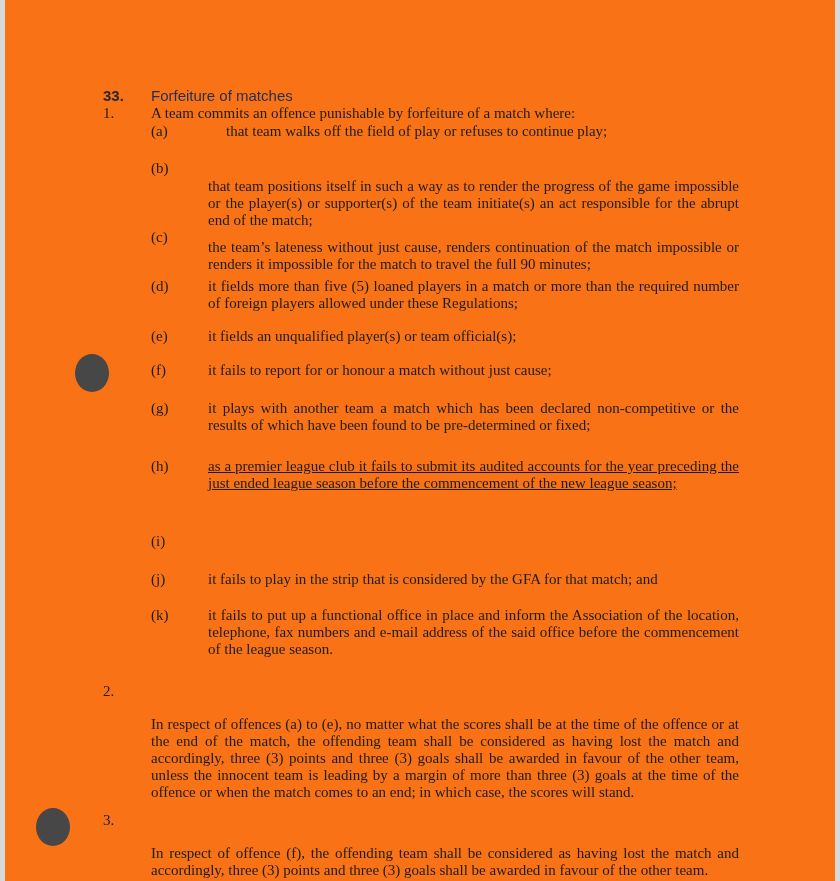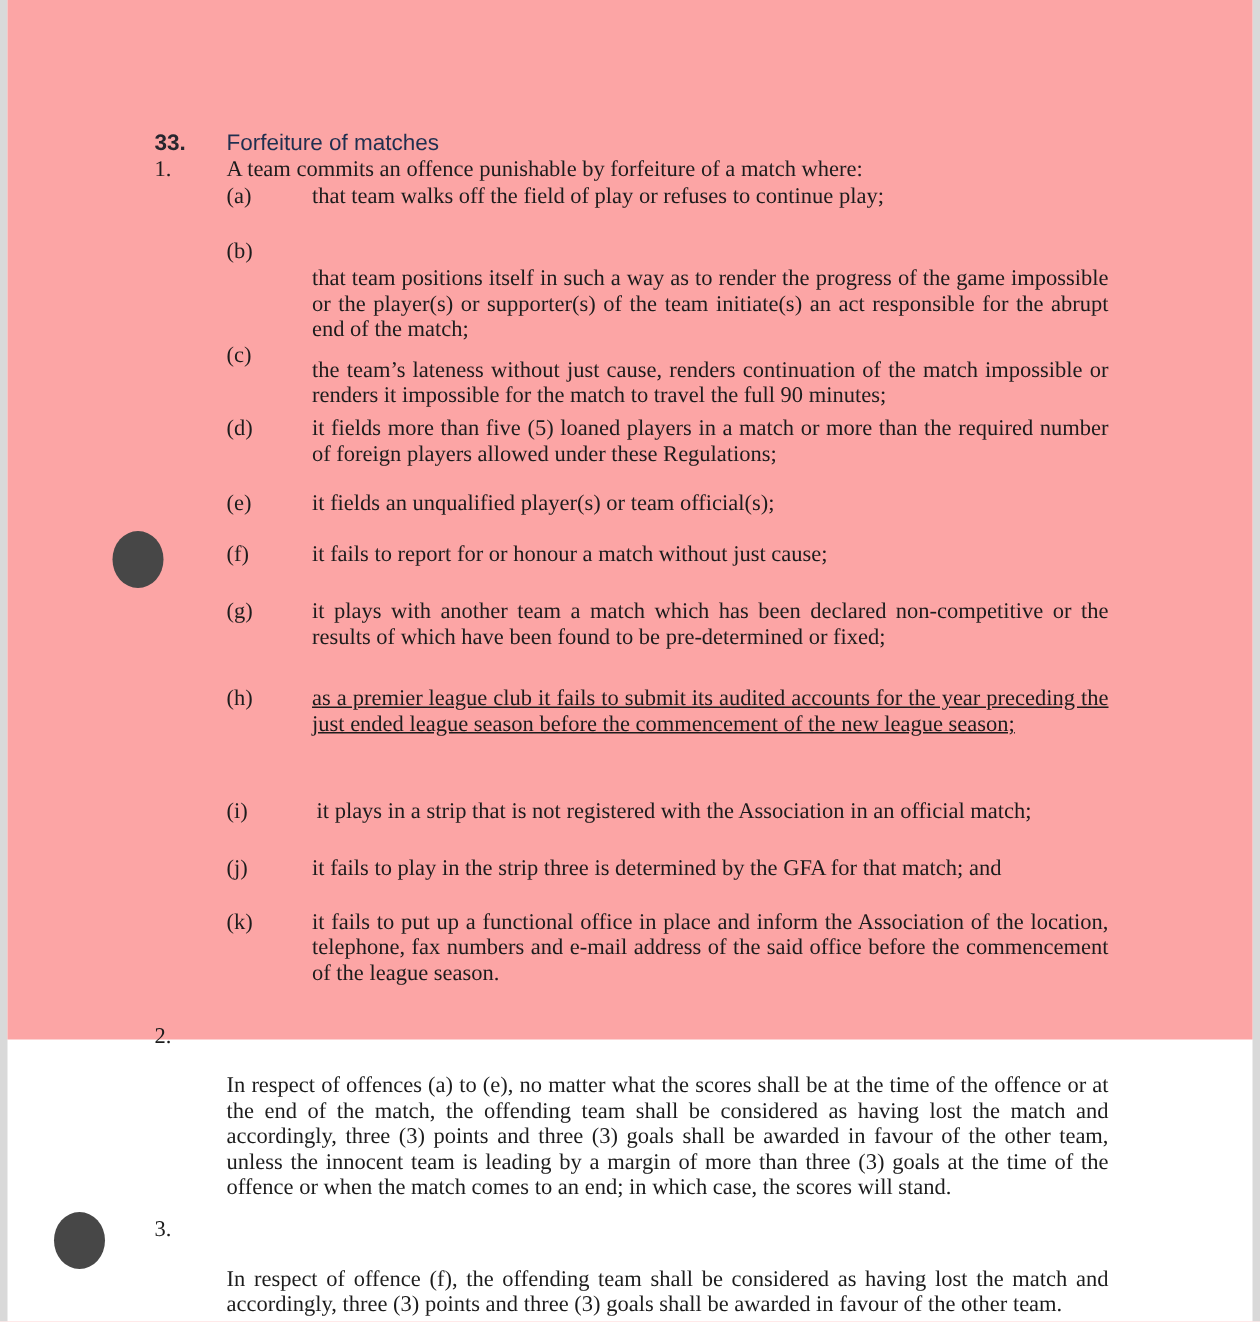--- a/index.html
+++ b/index.html
@@ -15,22 +15,22 @@
     }
     .edge-left {
       position: absolute; left: 0; top: 0; width: 5px; height: 881px;
       background: #d9d9d9;
     }
     .edge-right {
       position: absolute; right: 0; top: 0; width: 5px; height: 881px;
       background: #d9d9d9;
     }
     .page {
-      position: absolute; left: 5px; top: 0; width: 830px; height: 693px;
-      background: #fca5a5;
+      position: absolute; left: 5px; top: 0; width: 830px; height: 881px;
+      background: #f97316;
     }
     .serif {
       font-family: "Liberation Serif", "DejaVu Serif", serif;
       font-size: 15px;
       color: #1c1c1c;
       line-height: 17px;
     }
     .section-num {
       position: absolute; left: 103px; top: 87px;
       font-family: "Liberation Sans", "DejaVu Sans", sans-serif;
@@ -66,21 +66,21 @@
 
 <div class="page">
 
   <div class="section-num" style="left:98px;">33.</div>
   <div class="section-title" style="left:146px;">Forfeiture of matches</div>
 
   <div class="serif para-num" style="left:98px; top:105px;">1.</div>
   <div class="serif intro" style="left:146px;">A team commits an offence punishable by forfeiture of a match where:</div>
 
   <div class="serif item-label" style="left:146px; top:123px;">(a)</div>
-  <div class="serif item-text" style="left:203px; top:123px;">that team walks off the field of play or refuses to continue play;</div>
+  <div class="serif item-text" style="left:221px; top:123px;">that team walks off the field of play or refuses to continue play;</div>
 
   <div class="serif item-label" style="left:146px; top:160px;">(b)</div>
   <div class="serif item-text" style="left:203px; top:178px;">that team positions itself in such a way as to render the progress of the game impossible or the player(s) or supporter(s) of the team initiate(s) an act responsible for the abrupt end of the match;</div>
 
   <div class="serif item-label" style="left:146px; top:229px;">(c)</div>
   <div class="serif item-text" style="left:203px; top:239px;">the team’s lateness without just cause, renders continuation of the match impossible or renders it impossible for the match to travel the full 90 minutes;</div>
 
   <div class="serif item-label" style="left:146px; top:278px;">(d)</div>
   <div class="serif item-text" style="left:203px; top:278px;">it fields more than five (5) loaned players in a match or more than the required number of foreign players allowed under these Regulations;</div>
 
@@ -90,24 +90,23 @@
   <div class="serif item-label" style="left:146px; top:362px;">(f)</div>
   <div class="serif item-text" style="left:203px; top:362px;">it fails to report for or honour a match without just cause;</div>
 
   <div class="serif item-label" style="left:146px; top:400px;">(g)</div>
   <div class="serif item-text" style="left:203px; top:400px;">it plays with another team a match which has been declared non-competitive or the results of which have been found to be pre-determined or fixed;</div>
 
   <div class="serif item-label" style="left:146px; top:458px;">(h)</div>
   <div class="serif item-text" style="left:203px; top:458px;text-decoration:underline;">as a premier league club it fails to submit its audited accounts for the year preceding the just ended league season before the commencement of the new league season;</div>
 
   <div class="serif item-label" style="left:146px; top:533px;">(i)</div>
-  <div class="serif item-text" style="left:206px; top:533px;">it plays in a strip that is not registered with the Association in an official match;</div>
 
   <div class="serif item-label" style="left:146px; top:571px;">(j)</div>
-  <div class="serif item-text" style="left:203px; top:571px;">it fails to play in the strip three is determined by the GFA for that match; and</div>
+  <div class="serif item-text" style="left:203px; top:571px;">it fails to play in the strip that is considered by the GFA for that match; and</div>
 
   <div class="serif item-label" style="left:146px; top:607px;">(k)</div>
   <div class="serif item-text" style="left:203px; top:607px;">it fails to put up a functional office in place and inform the Association of the location, telephone, fax numbers and e-mail address of the said office before the commencement of the league season.</div>
 
   <div class="serif para-num" style="left:98px; top:683px;">2.</div>
   <div class="serif para-text" style="left:146px; top:683px;">In respect of offences (a) to (e), no matter what the scores shall be at the time of the offence or at the end of the match, the offending team shall be considered as having lost the match and accordingly, three (3) points and three (3) goals shall be awarded in favour of the other team, unless the innocent team is leading by a margin of more than three (3) goals at the time of the offence or when the match comes to an end; in which case, the scores will stand.</div>
 
   <div class="serif para-num" style="left:98px; top:812px;">3.</div>
   <div class="serif para-text" style="left:146px; top:812px;">In respect of offence (f), the offending team shall be considered as having lost the match and accordingly, three (3) points and three (3) goals shall be awarded in favour of the other team.</div>
 

